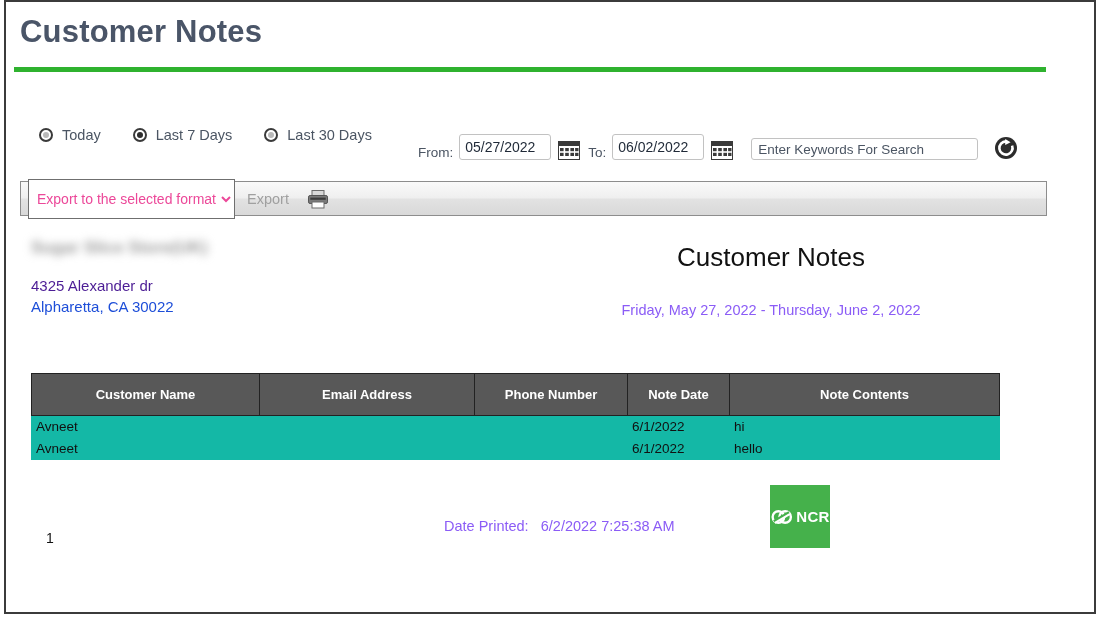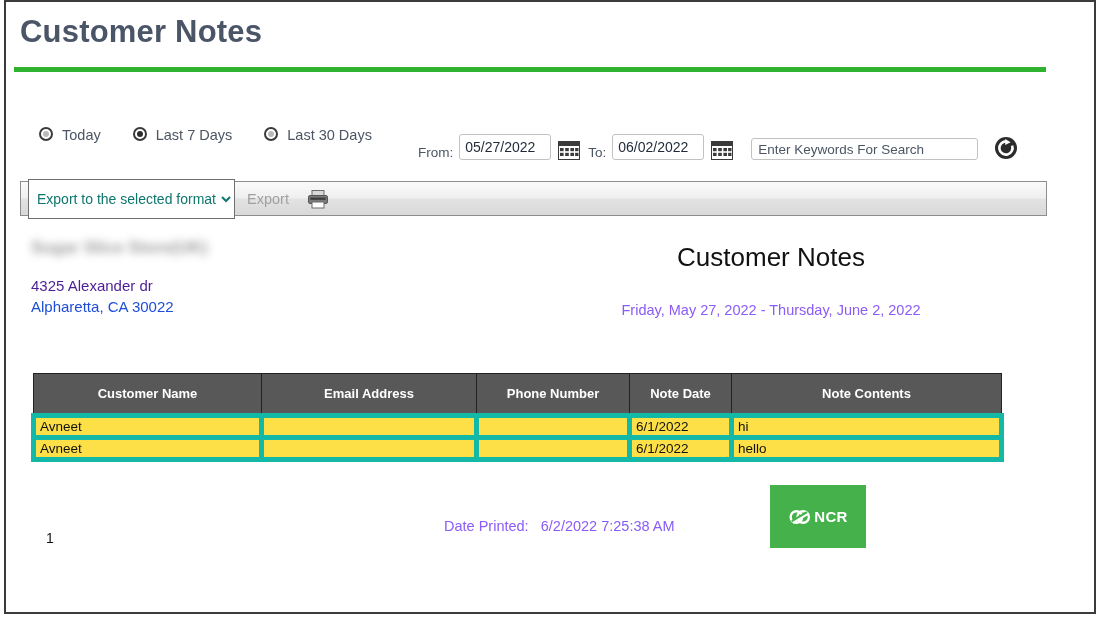--- a/index.html
+++ b/index.html
@@ -47,20 +47,21 @@
     left: 0; top: 120px;
     width: 1092px; height: 38px;
   }
   .radio-group {
     position: absolute;
     display: flex;
     align-items: center;
   }
   .radio-item {
     display: flex;
+    align-items: center;
     margin-right: 32px;
     cursor: pointer;
   }
   .radio-dot {
     width: 14px; height: 14px;
     border-radius: 50%;
     border: 2px solid #3a3a3a;
     background: #ffffff;
     position: relative;
     margin-right: 9px;
@@ -141,21 +142,21 @@
     width: 1027px; height: 35px;
     background: linear-gradient(to bottom, #fafafa 0%, #efefef 48%, #e2e2e2 52%, #d9d9d9 100%);
     border: 1px solid #8d8d8d;
     display: flex;
     align-items: center;
     padding-left: 7px;
   }
   .export-select {
     font-family: "Liberation Sans", sans-serif;
     font-size: 14px;
-    color: #0f766e;
+    color: #ec4899;
     height: 40px;
     border: 1px solid #6f6f6f;
     background: #fff;
     padding: 0 2px 0 4px;
     border-radius: 0;
     outline: none;
   }
   .export-link {
     font-size: 14.5px;
     color: #a0a0a0;
@@ -232,44 +233,44 @@
     font-weight: bold;
     height: 42px;
     border: 1px solid #222;
     text-align: center;
     padding: 0 12px;
   }
   .notes-table td {
     height: 22px;
     font-size: 13.5px;
     color: #111;
-    border: 5px solid #14b8a6;
+    border: 1px solid #14b8a6;
     padding: 1px 4px;
-    background: #fde047;
+    background: #14b8a6;
     vertical-align: middle;
     overflow: hidden;
     white-space: nowrap;
   }
 
   
   .page-number {
     position: absolute;
     left: 40px; top: 300px;
     font-size: 14px; color: #111;
   }
   .date-printed {
     position: absolute;
     left: 438px; top: 288px;
     font-size: 14.5px; color: #8b5cf6;
     white-space: nowrap;
   }
   .ncr-logo {
     position: absolute;
     left: 764px; top: 255px;
-    width: 96px; height: 63px;
+    width: 60px; height: 63px;
     background: #45b14b;
     display: flex;
     align-items: center;
     justify-content: center;
   }
   .ncr-mark { display: flex; align-items: center; }
   .ncr-text {
     color: #fff;
     font-size: 15px;
     font-weight: bold;

